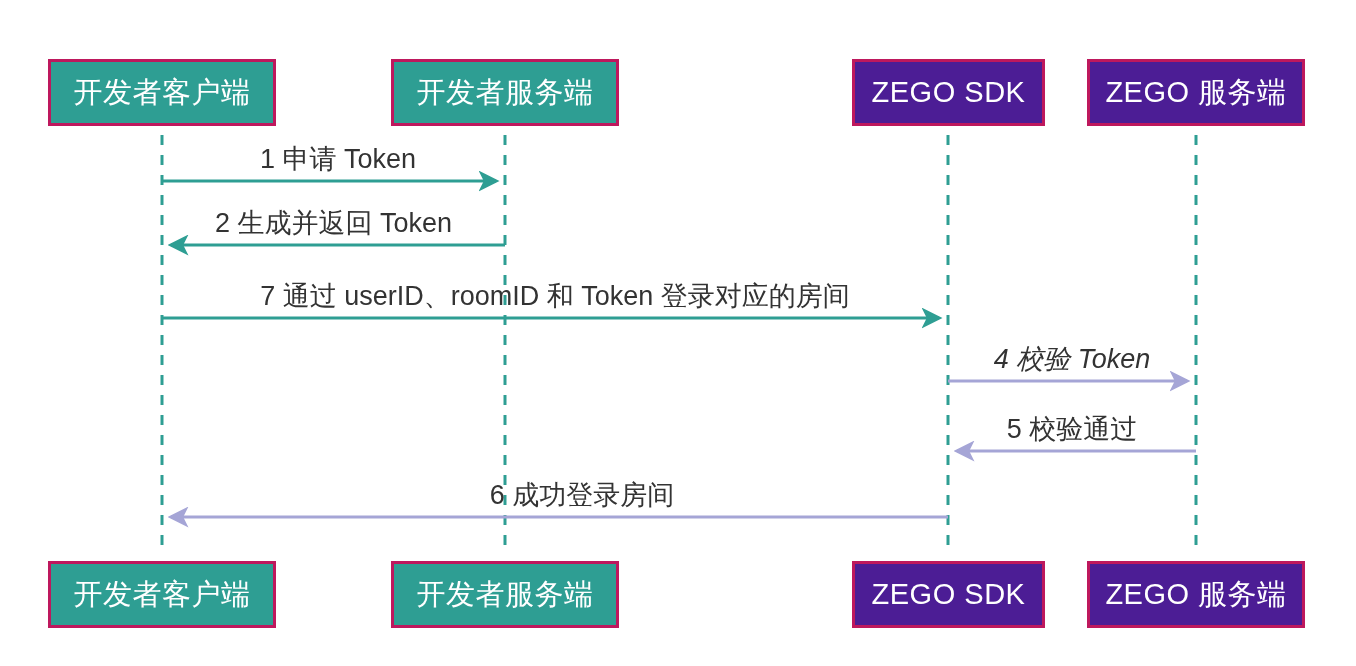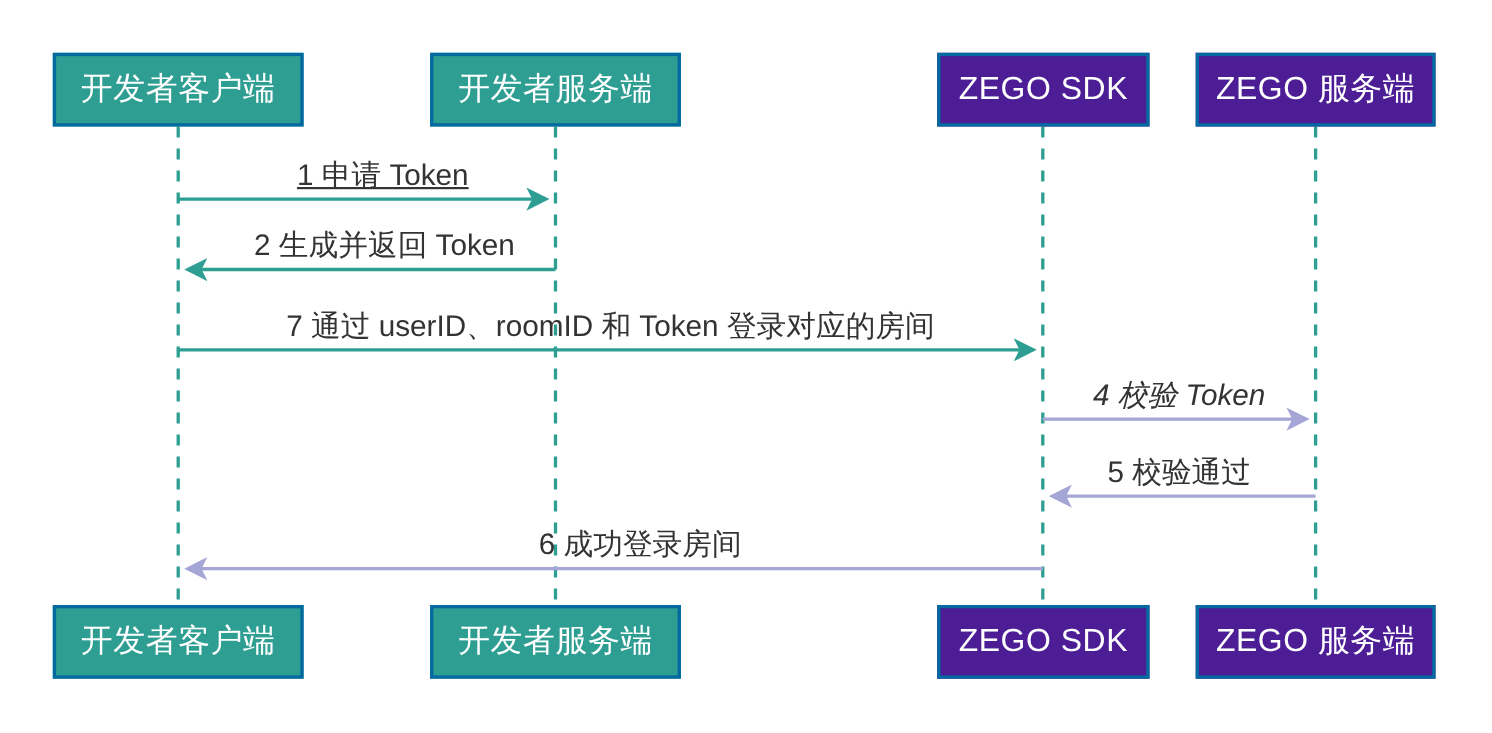--- a/index.html
+++ b/index.html
@@ -3,23 +3,23 @@
 <meta charset="utf-8">
 <style>
   html,body{margin:0;padding:0;background:#ffffff;}
   body{width:1356px;height:666px;overflow:hidden;
        font-family:"Liberation Sans","DejaVu Sans",sans-serif;}
   #diagram{position:relative;width:1356px;height:666px;}
   svg#seq{position:absolute;left:0;top:0;width:1356px;height:666px;}
 
   .pbox{position:absolute;box-sizing:border-box;display:flex;
         align-items:center;justify-content:center;
-        border:3px solid #0369a1;color:#ffffff;
+        border:3px solid #be185d;color:#ffffff;
         font-size:29px;font-weight:400;letter-spacing:.5px;
-        white-space:nowrap;line-height:1;}
+        white-space:nowrap;line-height:1;margin-top:11px;}
   .pbox.teal{background:#2E9E93;}
   .pbox.purple{background:#4c1d95;}
 
   .msglabel{position:absolute;color:#333333;font-size:27px;
             line-height:1;white-space:nowrap;
             transform:translateX(-50%);}
 </style>
 </head>
 <body>
 
@@ -72,21 +72,21 @@
         <span>开发者服务端</span>
       </div>
       <div class="pbox purple" style="left: 852px; top: 550px; width: 193px; height: 67px;">
         <span>ZEGO SDK</span>
       </div>
       <div class="pbox purple" style="left: 1087px; top: 550px; width: 218px; height: 67px;">
         <span>ZEGO 服务端</span>
       </div>
     </div>
   <div id="labels">
-      <div class="msglabel" style="left: 348px; top: 146px; text-decoration: underline;">1 申请 Token</div>
-      <div class="msglabel" style="left: 333.5px; top: 210px; margin-left: 16px;">2 生成并返回 Token</div>
+      <div class="msglabel" style="left: 338px; top: 146px;">1 申请 Token</div>
+      <div class="msglabel" style="left: 333.5px; top: 210px;">2 生成并返回 Token</div>
       <div class="msglabel" style="left: 555px; top: 283px;">7 通过 userID、roomID 和 Token 登录对应的房间</div>
       <div class="msglabel" style="left: 1072px; top: 346px; font-style: italic;">4 校验 Token</div>
       <div class="msglabel" style="left: 1072px; top: 416px;">5 校验通过</div>
       <div class="msglabel" style="left: 582px; top: 482px;">6 成功登录房间</div>
     </div>
 
 </div>
 
 </body></html>

